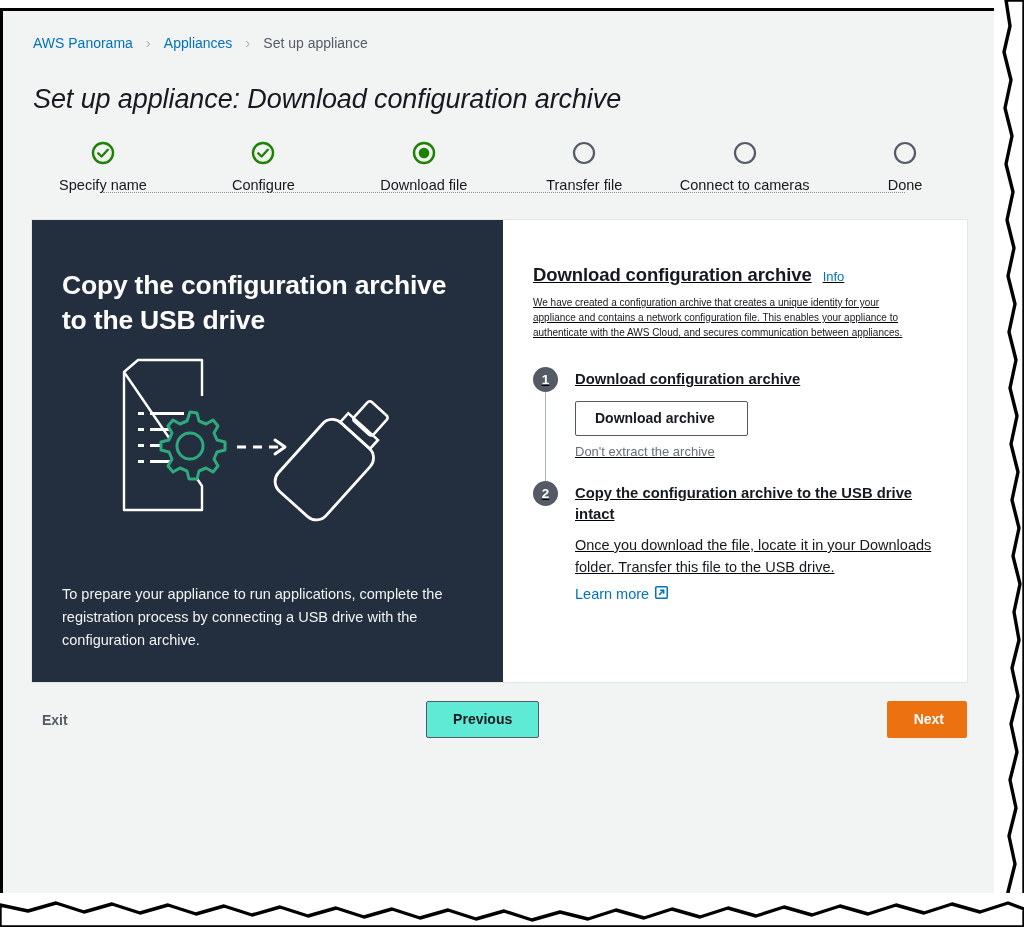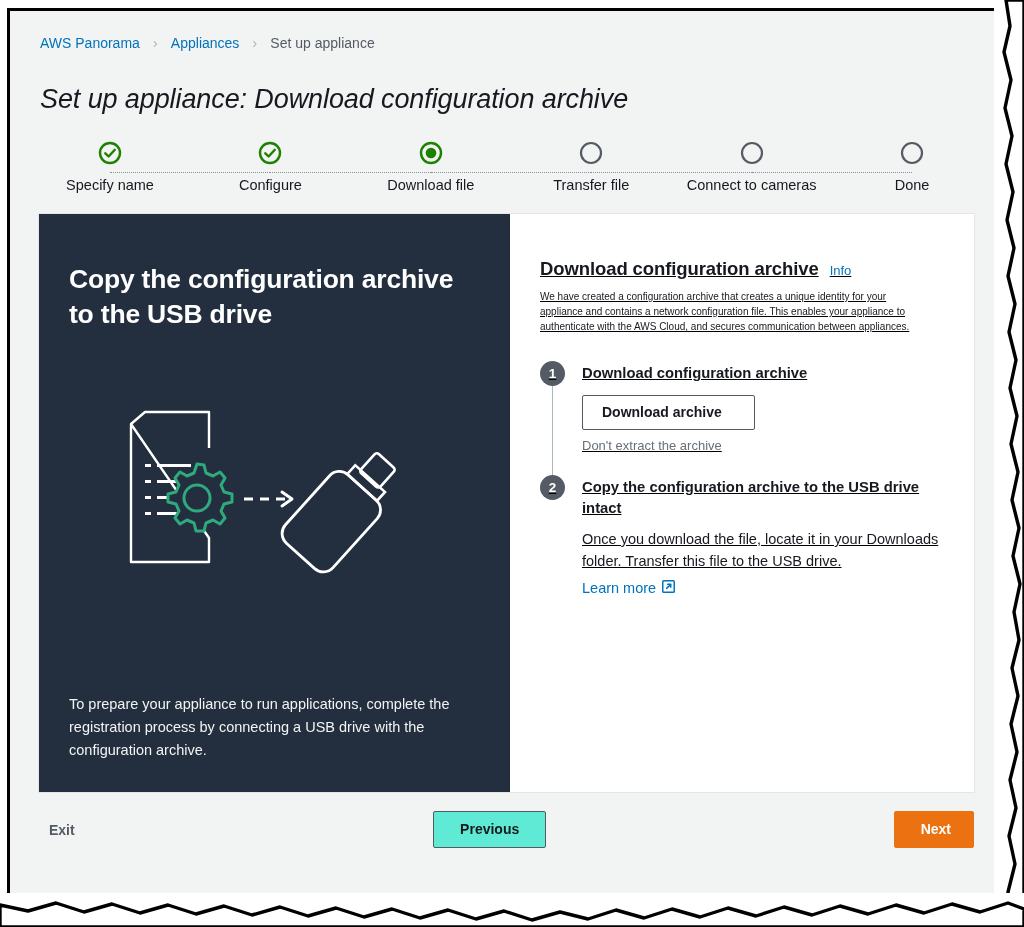--- a/index.html
+++ b/index.html
@@ -23,21 +23,21 @@
   .torn-edge {
     position: absolute;
     z-index: 5;
     pointer-events: none;
   }
   .torn-edge svg { display: block; }
 
   
   #page {
     position: absolute;
-    left: 7px;
+    left: 0;
     top: 8px;
     width: 996px;
     height: 900px;
     background: #f2f3f3;
     border-left: 3px solid #000000;
     border-top: 3px solid #000000;
     overflow: hidden;
   }
 
   #page-inner {
@@ -83,21 +83,21 @@
     font-weight: 400;
     color: #16191f;
     letter-spacing: -0.1px;
     font-style: italic;
   }
 
   
   .stepper {
     margin-top: 26px;
     display: flex;
-    align-items: center;
+    align-items: flex-end;
     padding: 0 66px 0 72px;
   }
   .step {
     display: flex;
     flex-direction: column;
     align-items: center;
     flex: 0 0 auto;
     width: 0;
   }
   .step-marker {
@@ -115,26 +115,26 @@
   .step-line {
     flex: 1 1 auto;
     height: 1px;
     margin-top: 11.5px;
     border-top: 1px dotted #879196;
     min-width: 10px;
   }
 
   
   .card {
-    margin-top: 20px;
+    margin-top: 26px;
     width: 937px;
     display: flex;
     background: #0c4a6e;
     border: 1px solid #e4e6e6;
-    height: 580px;
+    height: 464px;
   }
 
   
   .panel-dark {
     width: 471px;
     flex: 0 0 471px;
     background: #232f3e;
     color: #ffffff;
     padding: 48px 32px 30px 30px;
     display: flex;

